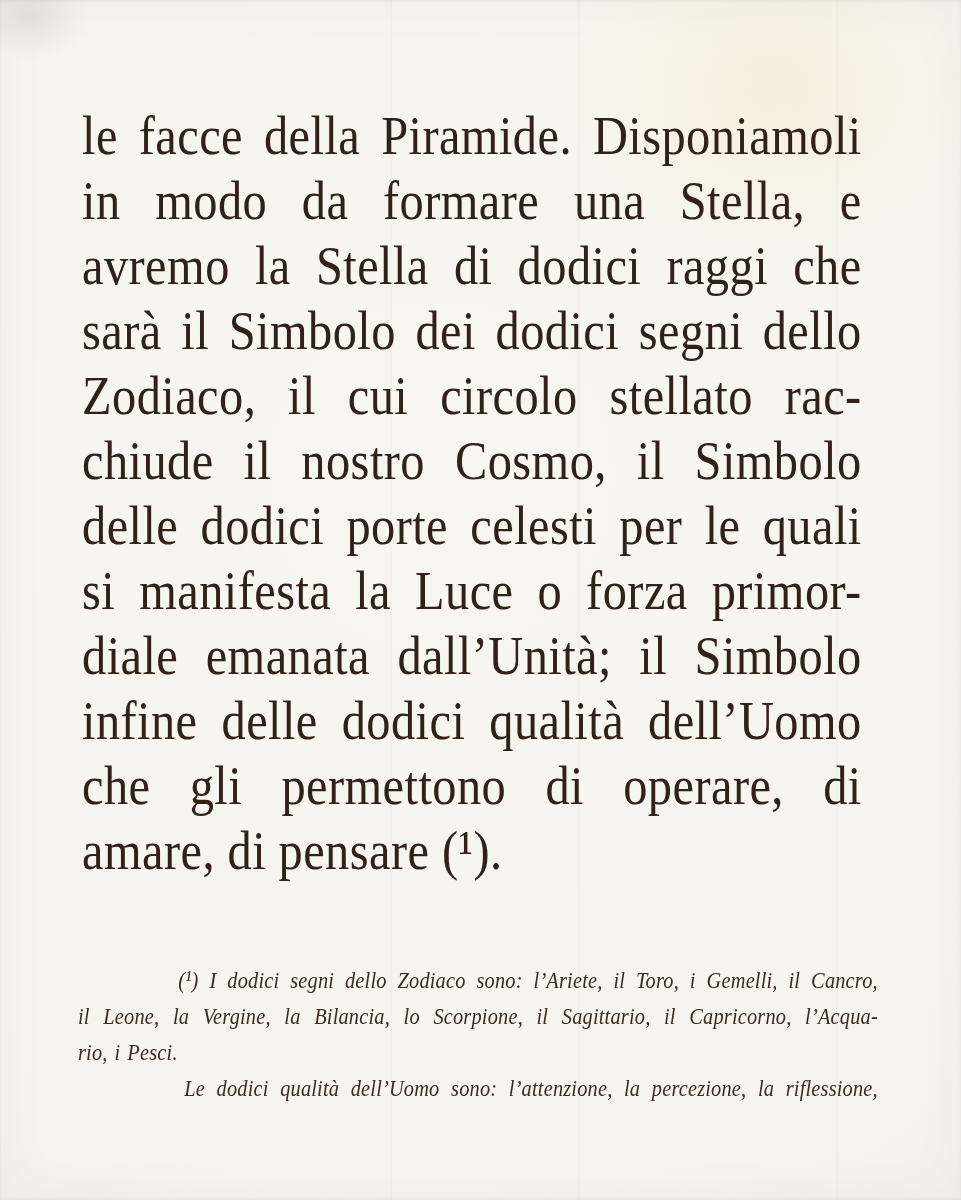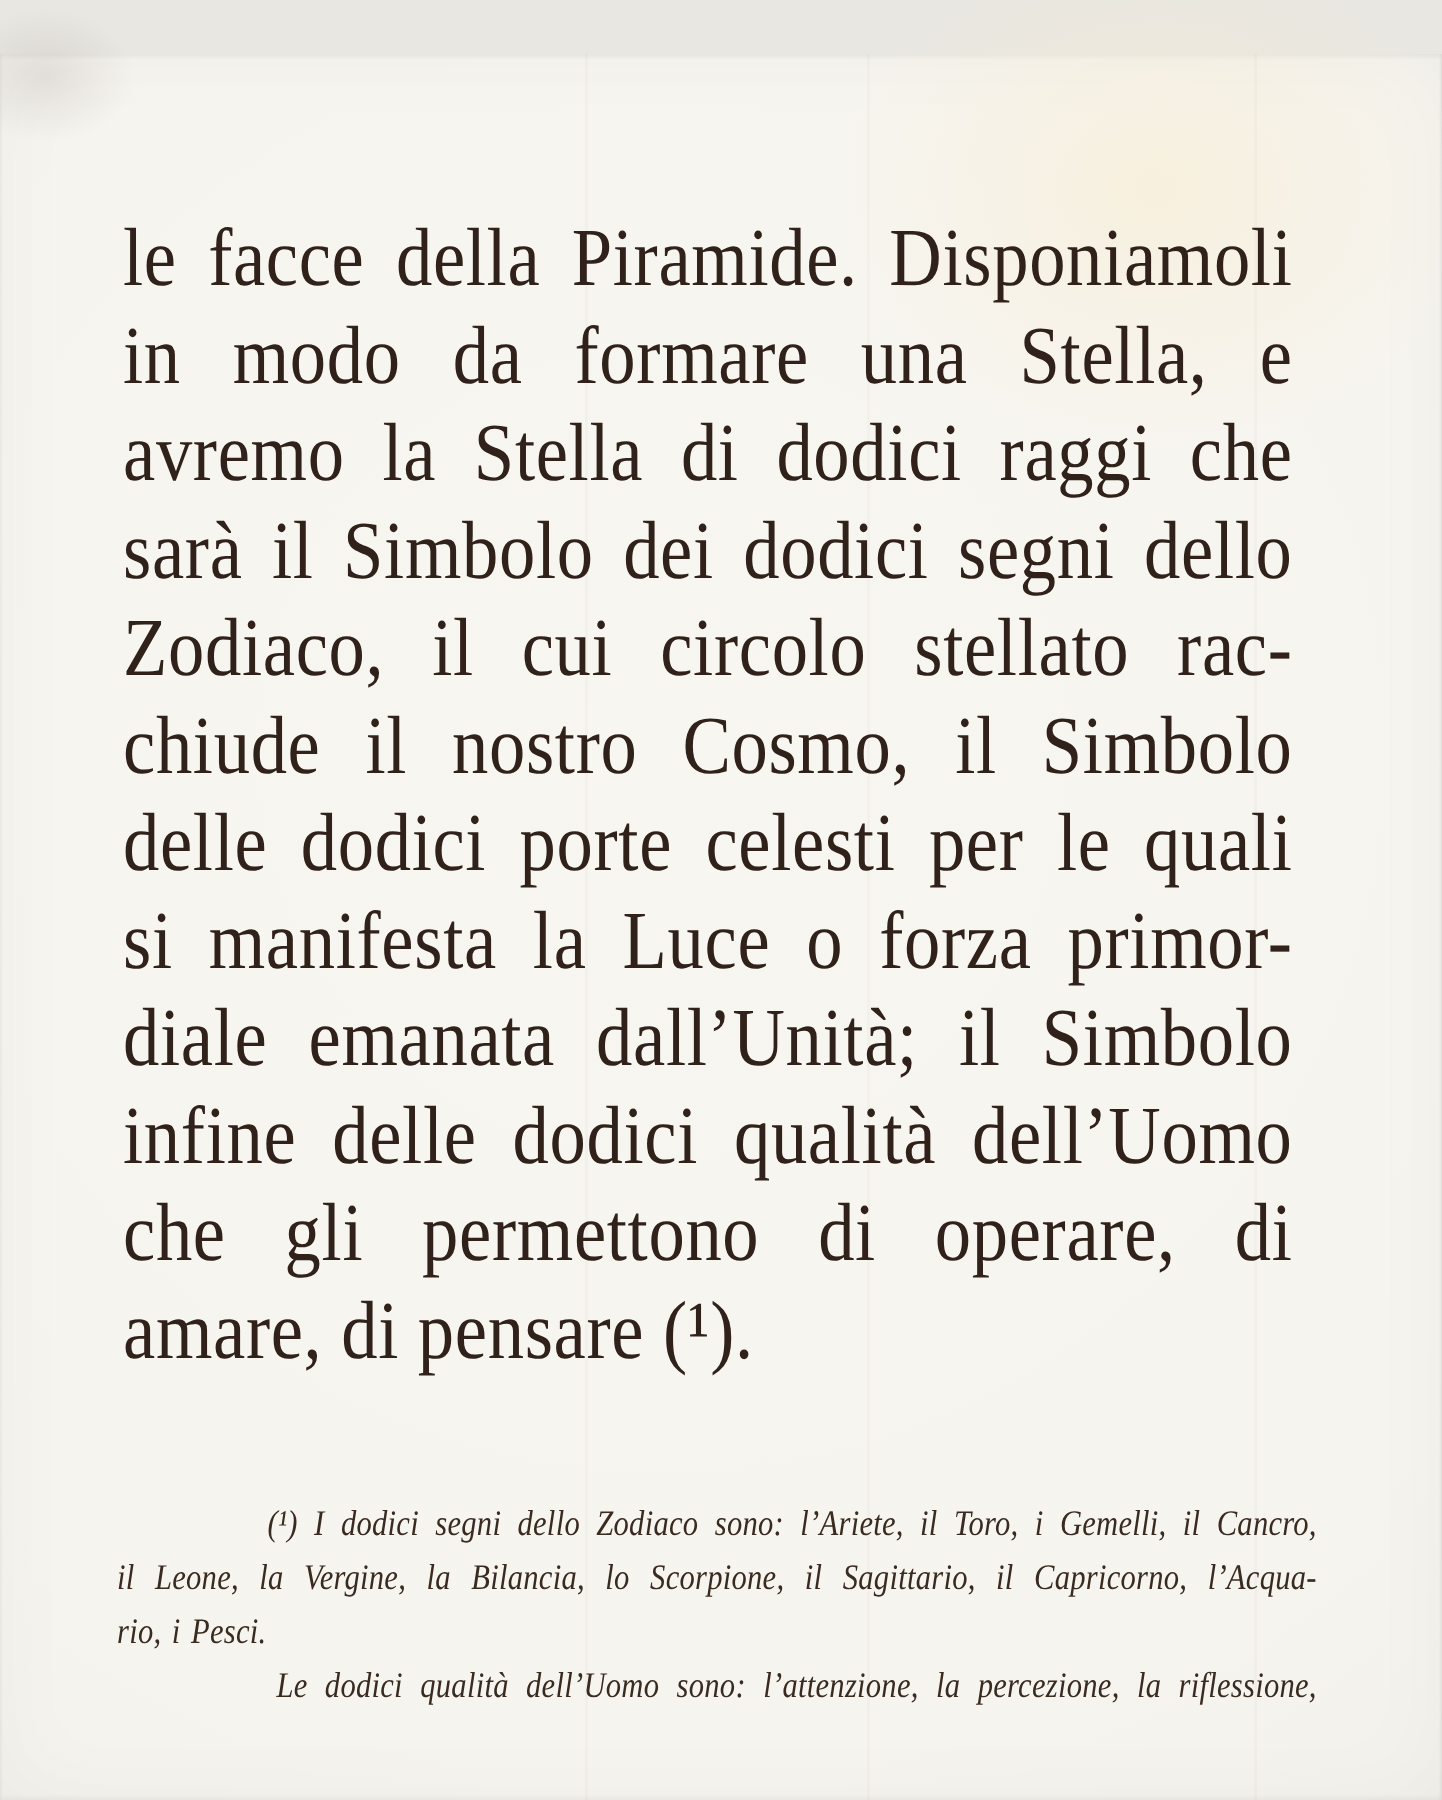--- a/index.html
+++ b/index.html
@@ -14,21 +14,20 @@
   .page {
     position: absolute;
     inset: 0;
     background:
       radial-gradient(ellipse 140% 115% at 46% 40%,
         #f8f6f1 0%, #f6f4ef 50%, #efede8 88%, #e8e6e1 100%);
     box-shadow:
       inset 0 2px 3px rgba(0,0,0,0.05),
       inset 0 -2px 3px rgba(0,0,0,0.04),
       inset 0 0 60px rgba(0,0,0,0.03);
-    margin-top: 36px;
   }
   
   .warm-patch {
     position: absolute;
     left: 560px; top: -80px;
     width: 420px; height: 340px;
     background: radial-gradient(closest-side, rgba(248,234,200,0.45), rgba(248,234,200,0));
     pointer-events: none;
   }
   

